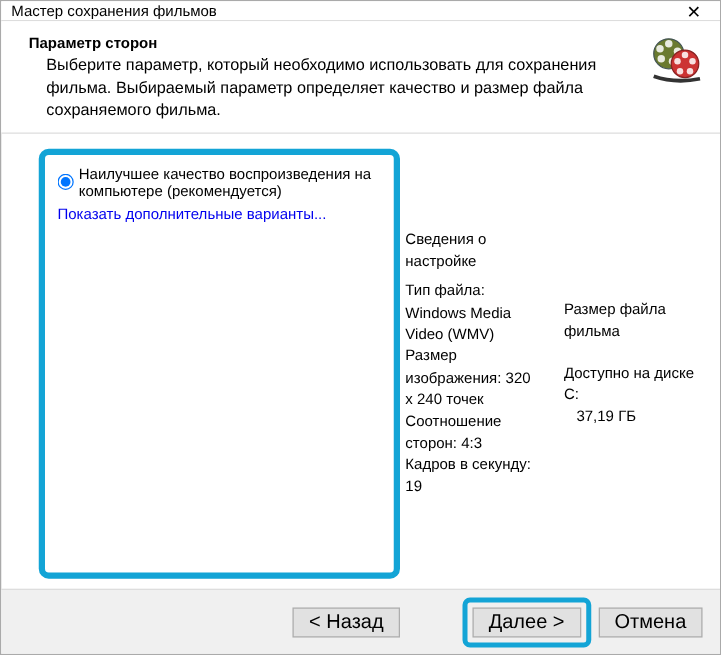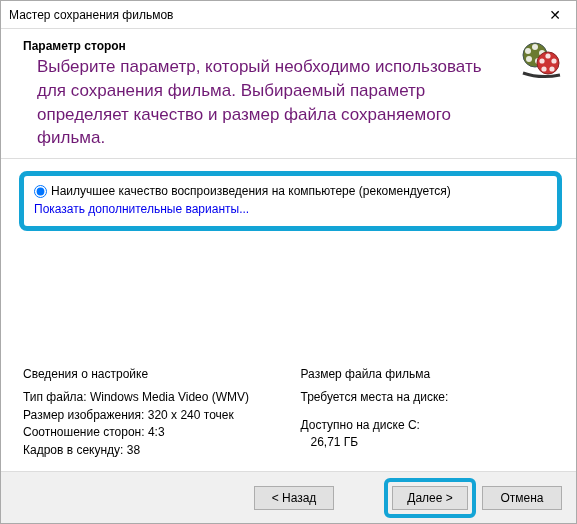--- a/index.html
+++ b/index.html
@@ -7,21 +7,21 @@
       font-family: "Segoe UI", Tahoma, Arial, sans-serif;
       font-size: 12px;
       background: #fff;
       width: 577px;
       height: 524px;
       overflow: hidden;
       color: #000;
     }
     .window { width: 577px; height: 524px; border: 1px solid #aaa; display: flex; flex-direction: column; }
     .titlebar {
-      height: 28px;
+      height: 16px;
       display: flex;
       align-items: center;
       justify-content: space-between;
       padding-left: 8px;
       border-bottom: 1px solid #ddd;
       background: #fff;
     }
     .titlebar-title { font-size: 12px; color: #000; }
     .close-btn {
       width: 42px; height: 28px;
@@ -31,62 +31,63 @@
     }
     .header {
       padding: 10px 14px 8px 22px;
       display: flex;
       justify-content: space-between;
       border-bottom: 1px solid #ddd;
       background: #fff;
     }
     .header-text { flex: 1; }
     .header-title { font-weight: bold; font-size: 12px; margin-bottom: 2px; }
-    .header-desc { font-size: 17px; color: #701a75; padding-left: 14px; line-height: 1.4; }
+    .header-desc { font-size: 13px; color: #000000; padding-left: 14px; line-height: 1.4; }
     .header-icon { width: 42px; height: 42px; margin-left: 8px; flex-shrink: 0; }
     .content {
       flex: 1;
-      padding: 12px 14px 8px 18px;
+      padding: 12px 14px 8px 30px;
       display: flex;
-      flex-direction: column;
+      flex-direction: row;
     }
     .option-box {
       border: 5px solid #13a4d6;
       border-radius: 8px;
       padding: 8px 10px 10px 10px;
       background: #fff;
     }
     .radio-row { display: flex; align-items: center; gap: 4px; font-size: 12px; }
     .radio-row input[type="radio"] { margin: 0; }
     .link-row { margin-top: 4px; padding-left: 0; }
     .link { color: #0000ee; font-size: 12px; cursor: pointer; }
     .spacer { flex: 1; }
     .info-columns {
       display: flex;
       gap: 20px;
       padding: 4px 4px 4px 4px;
+      align-items: center;
     }
     .info-col { flex: 1; font-size: 12px; line-height: 1.45; }
     .info-heading { margin-bottom: 6px; }
     .info-indent { padding-left: 10px; }
     .footer {
       border-top: 1px solid #ddd;
       height: 52px;
       display: flex;
       justify-content: flex-end;
       align-items: center;
       gap: 6px;
       padding-right: 14px;
       background: #f0f0f0;
     }
     .wizbtn {
       height: 24px;
       min-width: 80px;
       padding: 0 12px;
-      font-size: 12px;
+      font-size: 16px;
       background: #e1e1e1;
       border: 1px solid #adadad;
       font-family: inherit;
     }
     .wizbtn-outline {
       border: 4px solid #13a4d6;
       border-radius: 6px;
       padding: 4px;
       display: inline-flex;
       margin-left: 44px;
@@ -153,29 +154,28 @@
         <div>
           <span>Размер изображения:</span>
           <span>320 x 240 точек</span>
         </div>
         <div>
           <span>Соотношение сторон:</span>
           <span>4:3</span>
         </div>
         <div>
           <span>Кадров в секунду:</span>
-          <span>38</span>
+          <span>19</span>
         </div>
       </div>
       <div class="info-col">
         <div class="info-heading">Размер файла фильма</div>
-        <div>Требуется места на диске:</div>
         <div style="height:10px"></div>
         <div>Доступно на диске C:</div>
-        <div class="info-indent">26,71 ГБ</div>
+        <div class="info-indent">37,19 ГБ</div>
       </div>
     </div>
 
   </div>
 
   <div class="footer">
     <button class="wizbtn">&lt; Назад</button>
     <span class="wizbtn-outline">
       <button class="wizbtn">Далее &gt;</button>
     </span>

